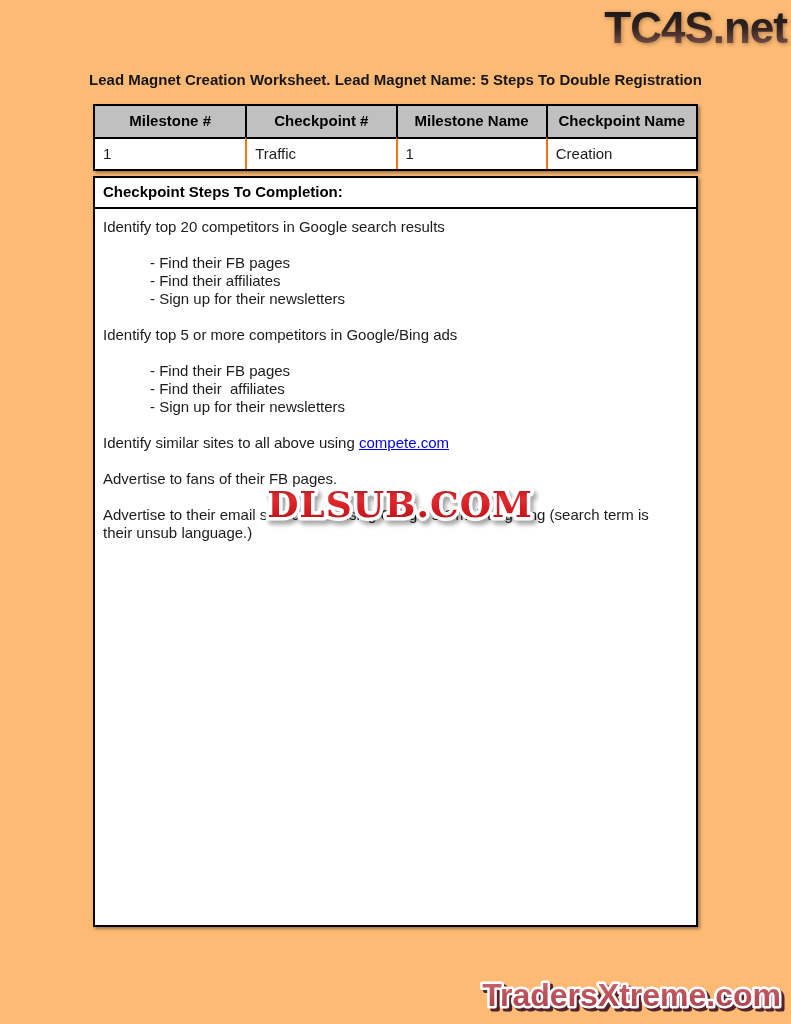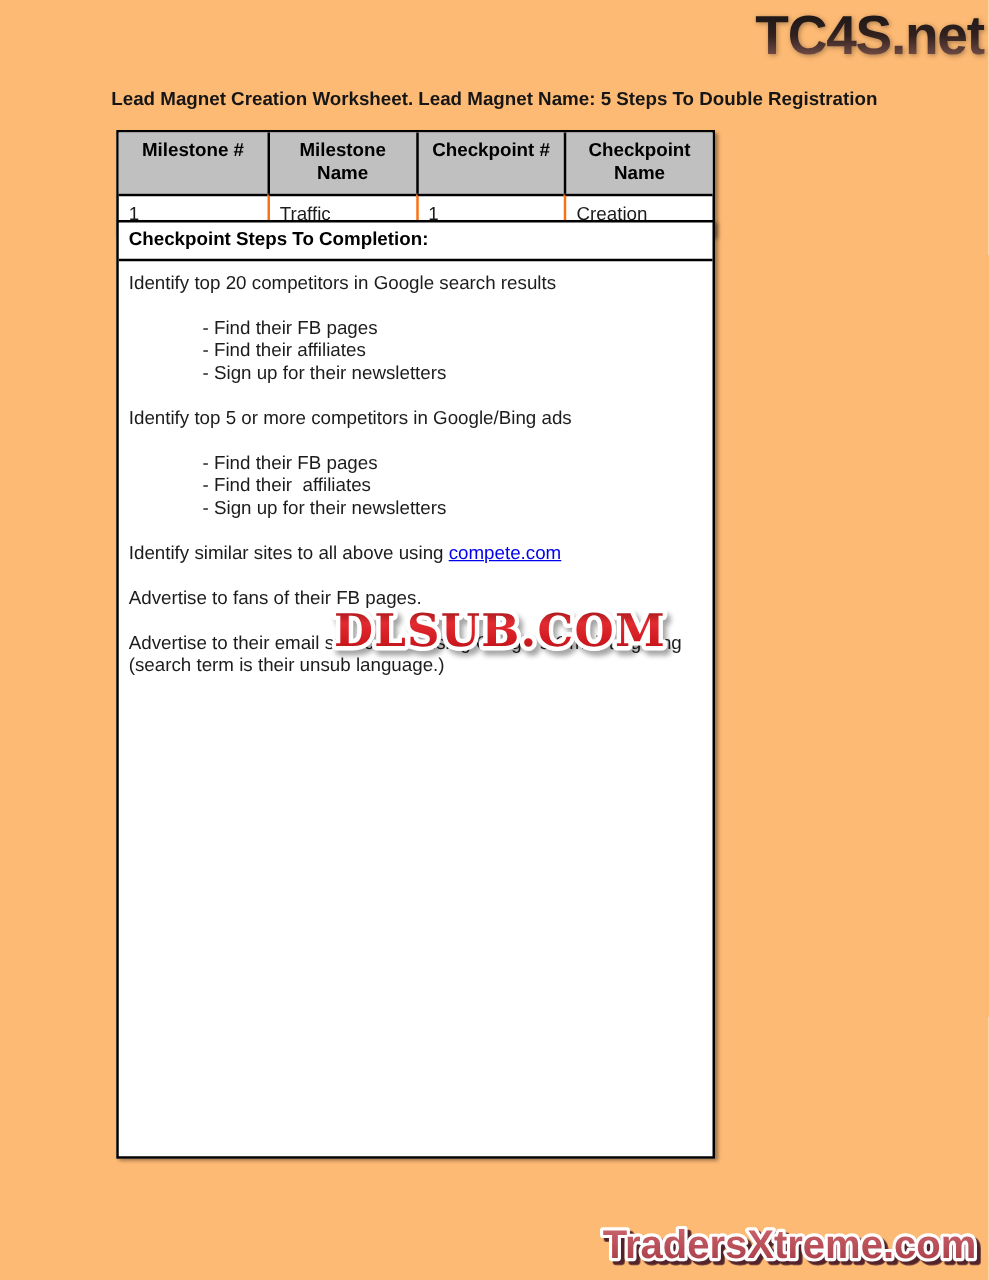--- a/index.html
+++ b/index.html
@@ -27,21 +27,21 @@
     width: 100%;
     text-align: center;
     color: #161616;
     font-weight: bold;
   }
 
   
   .tbl {
     position: absolute;
     left: 93px;
-    width: 479px;
+    width: 605px;
     border: 2px solid #000;
     background: #fff;
     box-shadow: 2px 2px 3px rgba(0,0,0,0.38);
   }
   .tbl1 { top: 104px; }
   .grid-row { display: grid; grid-template-columns: 1fr 1fr 1fr 1fr; }
   .hcell {
     background: #c0c0c0;
     font-weight: bold;
     text-align: center;
@@ -69,21 +69,21 @@
     padding: 5px 8px 6px;
     color: #000;
   }
   .steps-body {
     border-top: 2px solid #000;
     flex: 1;
     padding: 9px 14px 0 8px;
     overflow: hidden;
   }
   .step-para { margin: 0 0 18px 0; }
-  .bullet-group { margin: 0 0 18px 59px; }
+  .bullet-group { margin: 0 0 18px 47px; }
   .bullet-line { white-space: pre-wrap; }
 
   a.doc-link { color: #0000ee; text-decoration: underline; cursor: pointer; }
 
   
   .watermark { position: absolute; top: 477px; left: 250px; z-index: 5; text-decoration: underline; }
 
   
   .logo-bottom { position: absolute; top: 972px; right: 2px; }
 
@@ -105,22 +105,22 @@
       </defs>
       <text x="216" y="41" text-anchor="end" font-family="Liberation Sans, sans-serif" font-weight="bold" font-size="44" letter-spacing="-1" fill="url(#gradTop)" style="filter: drop-shadow(1px 1px 2px rgba(0,0,0,0.35));">TC4S.net</text>
     </svg>
   </div>
 
   <div class="doc-title">Lead Magnet Creation Worksheet. Lead Magnet Name: 5 Steps To Double Registration</div>
 
   <div class="tbl tbl1">
     <div class="grid-row">
       <div class="hcell">Milestone #</div>
+      <div class="hcell">Checkpoint #</div>
       <div class="hcell">Milestone Name</div>
-      <div class="hcell">Checkpoint #</div>
       <div class="hcell">Checkpoint Name</div>
     </div>
     <div class="grid-row">
       <div class="dcell">1</div>
       <div class="dcell">Traffic</div>
       <div class="dcell">1</div>
       <div class="dcell">Creation</div>
     </div>
   </div>
 

